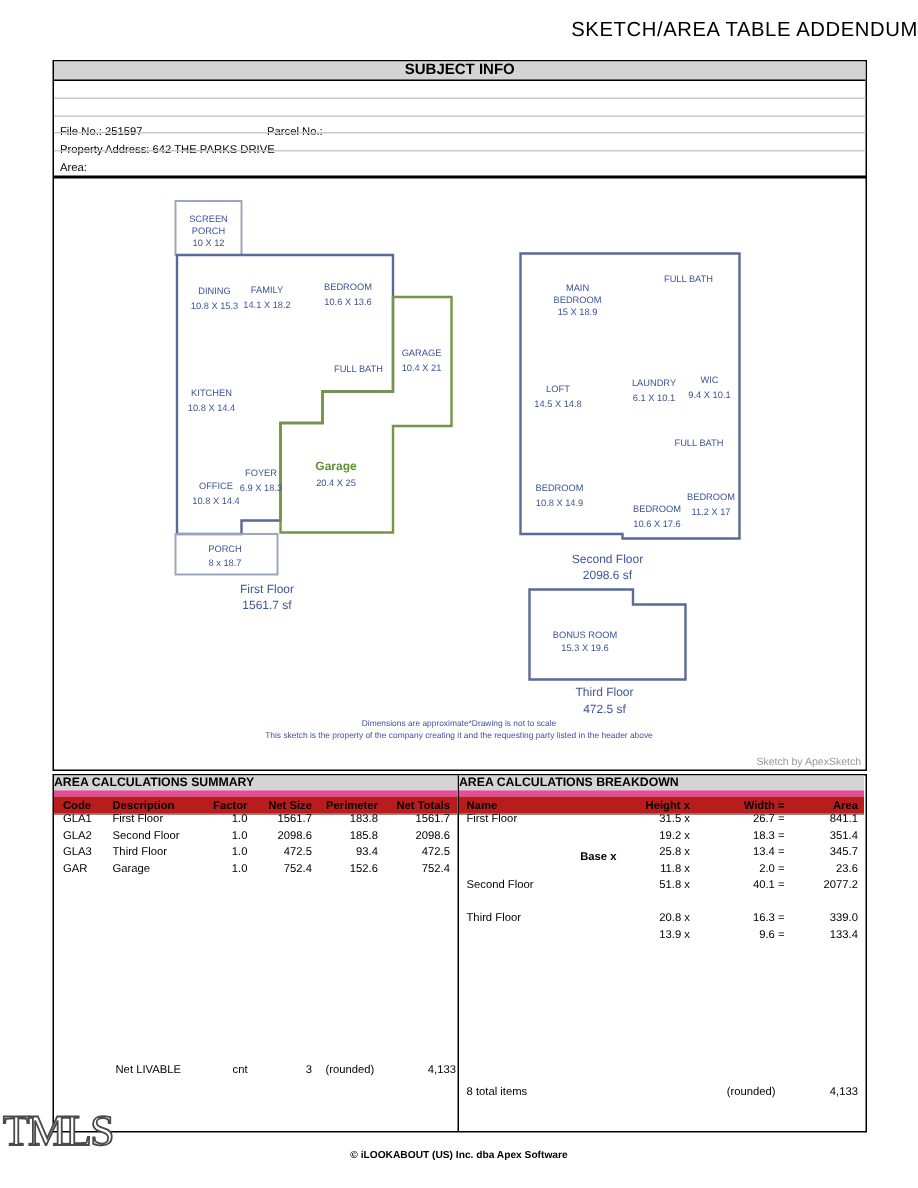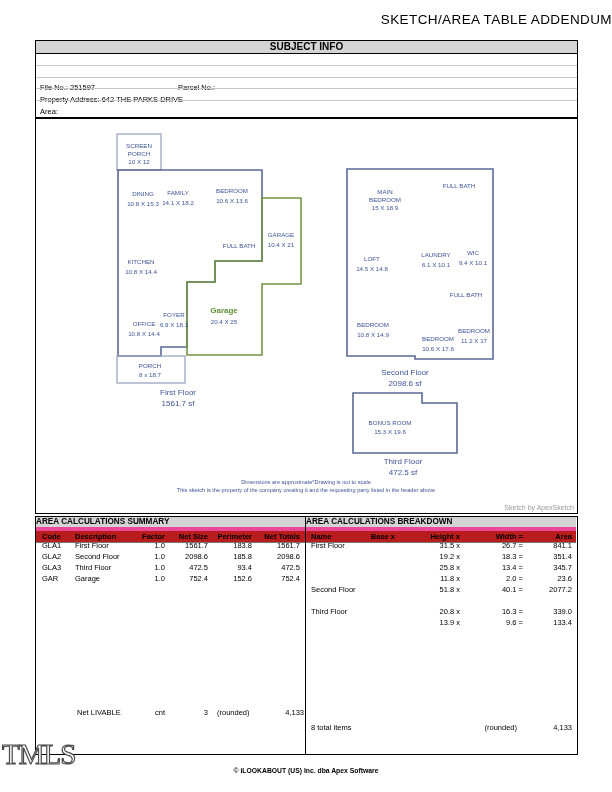--- a/index.html
+++ b/index.html
@@ -37,21 +37,21 @@
   .cols{position:relative;height:11px;line-height:11px;background:#b91c1c;
         border-bottom:1px solid #777;font-size:7.5px;font-weight:bold;}
   .cols span,.trow span,.tfoot span{position:absolute;top:0;white-space:nowrap;}
   .trow,.tfoot{position:absolute;left:0;width:100%;height:11px;line-height:11px;font-size:7.5px;}
   .ar{text-align:right;}
   
   .c-code{left:6px;} .c-desc{left:39px;}
   .c-factor{left:99px;width:30px;} .c-size{left:130px;width:42px;}
   .c-perim{left:174px;width:42px;} .c-tot{left:222px;width:42px;}
   
-  .b-name{left:5px;} .b-base{left:39px;width:50px;}
+  .b-name{left:5px;} .b-base{left:55px;width:50px;margin-top:34px;}
   .b-height{left:104px;width:50px;} .b-width{left:167px;width:50px;}
   .b-area{left:216px;width:50px;}
   
   .f-label{left:41px;} .f-cnt{left:119px;} .f-count{left:142px;width:30px;}
   .f-round{left:181px;} .f-total{left:226px;width:42px;}
   .g-items{left:5px;} .g-round{left:161px;width:50px;} .g-total{left:216px;width:50px;}
   .copyright{position:absolute;top:767px;left:0;width:612px;text-align:center;
              font-size:6.8px;font-weight:bold;}
   .watermark{position:absolute;left:2px;top:740px;font-family:"Liberation Serif",serif;
              font-size:29px;line-height:1;color:#fff;-webkit-text-stroke:1.2px #4a4a4a;

